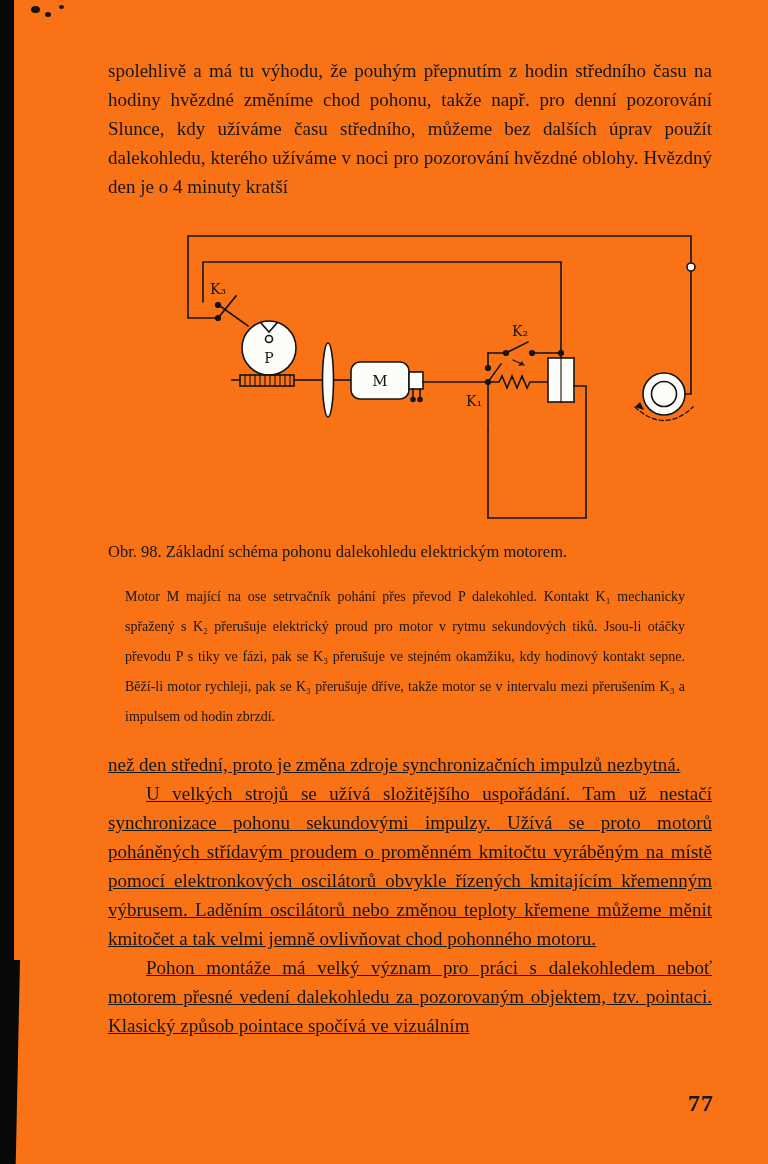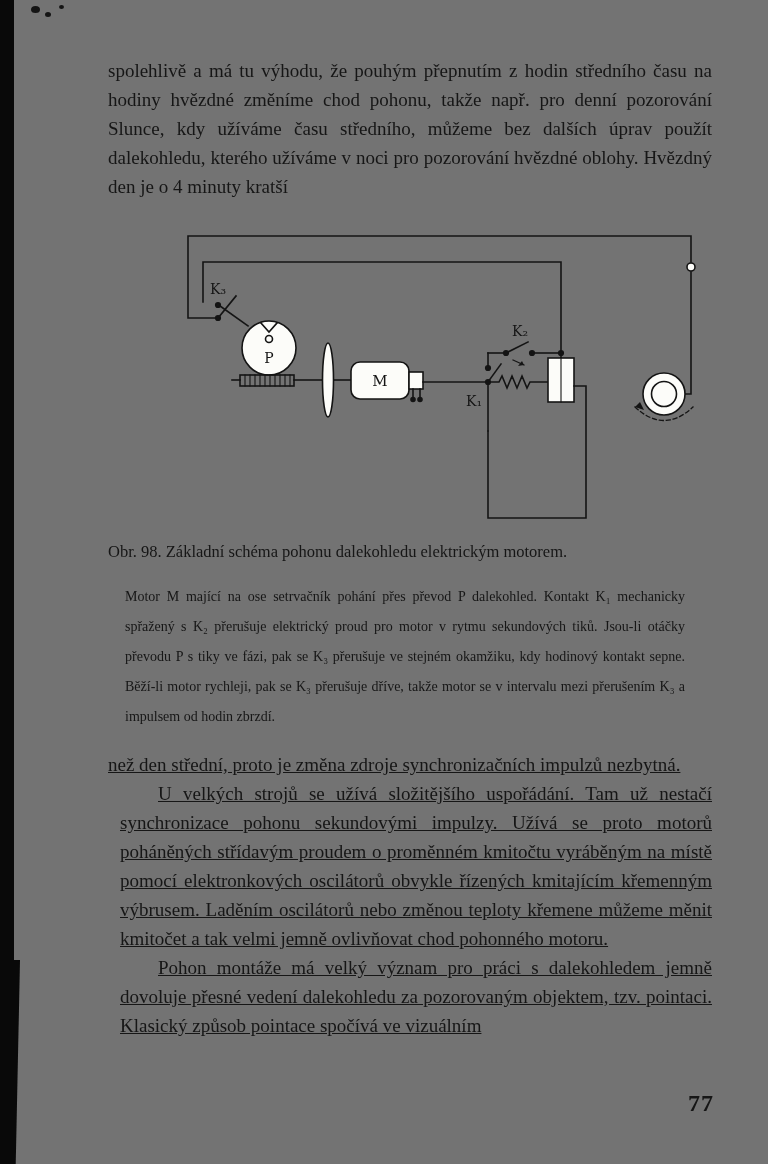--- a/index.html
+++ b/index.html
@@ -1,18 +1,18 @@
 <!DOCTYPE html>
 <html lang="cs"><head>
 <meta charset="utf-8">
 <style>
   html,body{margin:0;padding:0;background:#d9d9d9;}
   .page{
     position:relative;width:768px;height:1164px;margin:0 auto;
-    background:#737373;overflow:hidden;
+    background:#f97316;overflow:hidden;
     font-family:"Liberation Serif","DejaVu Serif",serif;
     color:#161616;
   }
   
   .scan-edge{position:absolute;left:0;top:0;width:14px;height:1164px;background:#090909;}
   .scan-edge-wide{position:absolute;left:0;top:960px;width:20px;height:204px;background:#090909;transform:skewX(-1.2deg);transform-origin:top left;}
   .speck{position:absolute;background:#141414;border-radius:50%;}
   .sp1{left:31px;top:6px;width:9px;height:7px;}
   .sp2{left:45px;top:12px;width:6px;height:5px;}
   .sp3{left:59px;top:5px;width:5px;height:4px;}
@@ -21,21 +21,21 @@
     position:absolute;left:108px;top:56px;width:604px;margin:0;
     font-size:19px;line-height:29px;text-align:justify;
   }
   .figure{position:absolute;left:176px;top:226px;width:525px;height:300px;}
   .caption{position:absolute;left:108px;top:540px;width:594px;}
   .cap-title{margin:0;font-size:16.5px;line-height:24.5px;text-align:left;}
   .cap-body{margin:17px;font-size:14px;line-height:30px;text-align:justify;}
 
   .lower{position:absolute;left:108px;top:750px;width:604px;text-decoration:underline;}
   .lower p{margin:0;font-size:19px;line-height:29px;text-align:justify;}
-  .lower p.indent{text-indent:38px;margin-left:12px;}
+  .lower p.indent{text-indent:38px;}
 
   .page-number{
     position:absolute;left:688px;top:1090px;width:52px;
     font-size:24px;font-weight:bold;text-align:left;letter-spacing:1px;
   }
   svg text{font-family:"DejaVu Serif","Liberation Serif",serif;}
 </style>
 </head>
 <body>
 
@@ -122,18 +122,18 @@
   </div>
 
   <div class="caption">
     <p class="cap-title">Obr. 98. Základní schéma pohonu dalekohledu elektrickým motorem.</p>
     <p class="cap-body">Motor M mající na ose setrvačník pohání přes převod P dalekohled. Kontakt K₁ mechanicky spřažený s K₂ přerušuje elektrický proud pro motor v rytmu sekundových tiků. Jsou-li otáčky převodu P s tiky ve fázi, pak se K₃ přerušuje ve stejném okamžiku, kdy hodinový kontakt sepne. Běží-li motor rychleji, pak se K₃ přerušuje dříve, takže motor se v intervalu mezi přerušením K₃ a impulsem od hodin zbrzdí.</p>
   </div>
 
   <div class="lower">
     <p>než den střední, proto je změna zdroje synchronizačních impulzů nezbytná.</p>
     <p class="indent">U velkých strojů se užívá složitějšího uspořádání. Tam už nestačí synchronizace pohonu sekundovými impulzy. Užívá se proto motorů poháněných střídavým proudem o proměnném kmitočtu vyráběným na místě pomocí elektronkových oscilátorů obvykle řízených kmitajícím křemenným výbrusem. Laděním oscilátorů nebo změnou teploty křemene můžeme měnit kmitočet a tak velmi jemně ovlivňovat chod pohonného motoru.</p>
-    <p class="indent">Pohon montáže má velký význam pro práci s dalekohledem jemně dovoluje přesné vedení dalekohledu za pozorovaným objektem, tzv. pointaci. Klasický způsob pointace spočívá ve vizuálním</p>
+    <p class="indent">Pohon montáže má velký význam pro práci s dalekohledem neboť motorem přesné vedení dalekohledu za pozorovaným objektem, tzv. pointaci. Klasický způsob pointace spočívá ve vizuálním</p>
   </div>
 
   <div class="page-number">77</div>
 
 </div>
 
 </body></html>

